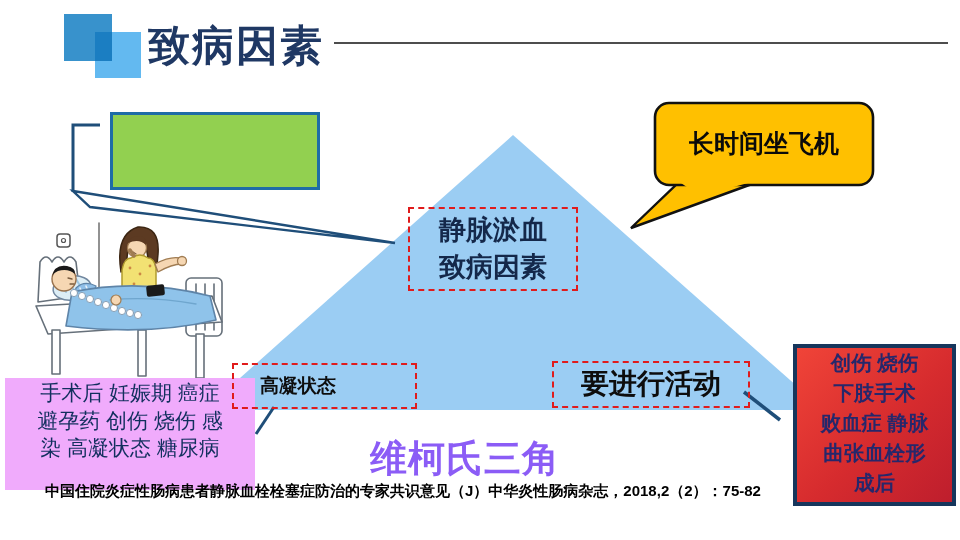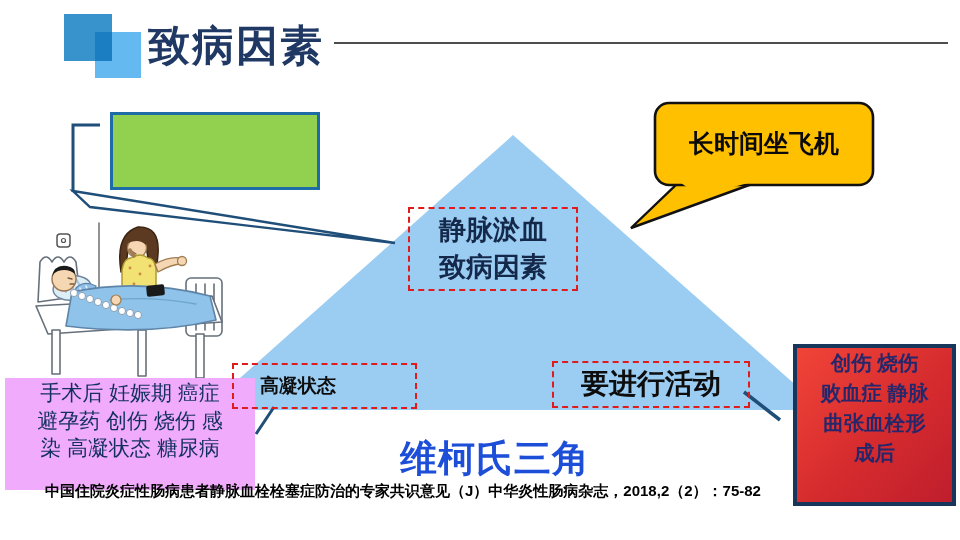--- a/index.html
+++ b/index.html
@@ -54,21 +54,21 @@
     line-height:27.5px;text-align:center;padding-top:1px;
   }
   .red-box{
     position:absolute;left:777px;top:328px;width:163px;height:162px;z-index:5;
     background:linear-gradient(135deg,#F04438 0%,#D62B2E 55%,#BE1E2D 100%);
     border:4px solid #16365C;color:#26276B;font-size:20.5px;font-weight:600;
     line-height:30px;text-align:center;margin:16px;padding-top:0;
   }
   .caption{
     position:absolute;left:370px;top:434px;width:250px;z-index:6;
-    color:#1d4ed8;font-size:37px;font-weight:900;text-align:center;letter-spacing:1px;
+    color:#8b5cf6;font-size:37px;font-weight:900;letter-spacing:1px;
   }
   .footnote{
     position:absolute;left:45px;top:482px;width:880px;z-index:6;
     color:#000;font-size:15px;font-weight:700;
   }
 </style>
 </head>
 <body>
 
 <div class="stage">
@@ -170,20 +170,21 @@
   <div class="right-label">要进行活动</div>
 
   <div class="blue-box">
     <div>手术后  妊娠期  癌症</div>
     <div>避孕药  创伤  烧伤 感</div>
     <div>染  高凝状态 糖尿病</div>
   </div>
 
   <div class="red-box">
     <div>创伤  烧伤</div>
+    <div>下肢手术</div>
     <div>败血症  静脉</div>
     <div>曲张血栓形</div>
     <div>成后</div>
   </div>
 
   <div class="caption">维柯氏三角</div>
   <div class="footnote">中国住院炎症性肠病患者静脉血栓栓塞症防治的专家共识意见（J）中华炎性肠病杂志，2018,2（2）：75-82</div>
 
 </div>
 

